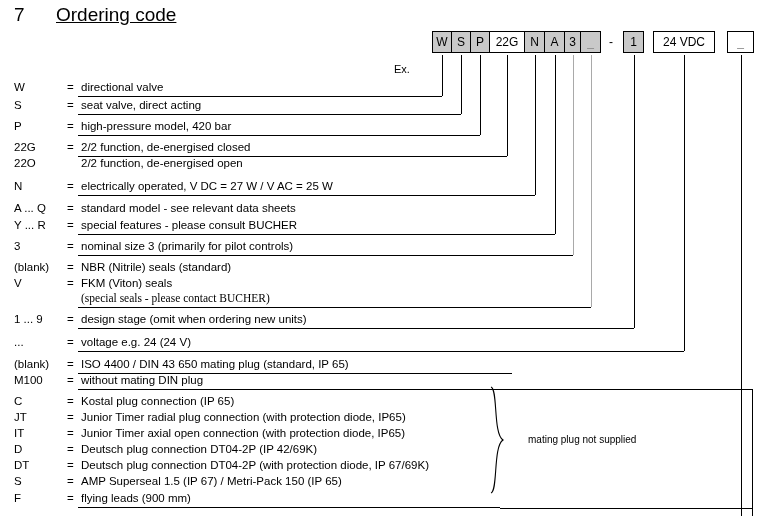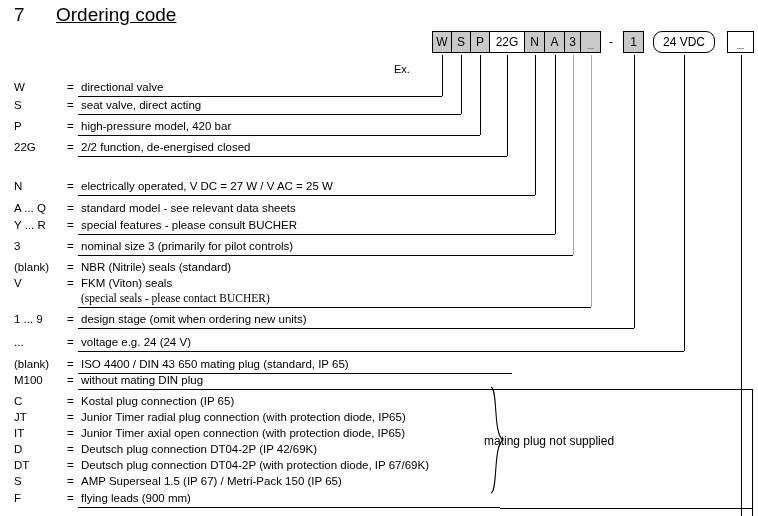--- a/index.html
+++ b/index.html
@@ -40,21 +40,21 @@
 
   
   .row{position:absolute;left:0;width:758px;height:16px;}
   .key{position:absolute;left:14px;top:0;font-size:11.5px;white-space:nowrap;}
   .eq{position:absolute;left:67px;top:0;font-size:11.5px;}
   .desc{position:absolute;left:81px;top:0;font-size:11.5px;white-space:nowrap;}
   .desc b{font-weight:normal;}
 
   
   #brace{position:absolute;left:487px;top:386px;width:18px;height:108px;}
-  #brace-note{position:absolute;left:484px;top:434px;font-size:12px;}
+  #brace-note{position:absolute;left:528px;top:434px;font-size:10px;}
 </style>
 </head>
 <body>
 
 <div id="heading" class="abs">
   <span class="num">7</span><span class="txt">Ordering code</span>
 </div>
 
 <div id="example-row" class="abs">
   <span id="ex-label">Ex.</span>
@@ -62,21 +62,21 @@
 
 <div class="codebox" style="left: 42px; width: 20px;">W</div>
     <div class="codebox" style="left: 61px; width: 20px;">S</div>
     <div class="codebox" style="left: 80px; width: 20px;">P</div>
     <div class="codebox white" style="left: 99px; width: 36px;">22G</div>
     <div class="codebox" style="left: 134px; width: 21px;">N</div>
     <div class="codebox" style="left: 154px; width: 21px;">A</div>
     <div class="codebox" style="left: 174px; width: 17px;">3</div>
     <div class="codebox blank" style="left: 190px; width: 21px;">_</div>
     <div class="codebox" style="left: 233px; width: 21px;">1</div>
-    <div class="codebox white" style="left: 263px; width: 62px; border-radius: 9px;">24 VDC</div>
+    <div class="codebox white" style="left: 263px; width: 62px;">24 VDC</div>
     <div class="codebox white blank" style="left: 337px; width: 27px;">_</div>
   </div>
 
 <div id="leaders" class="abs" style="left:0;top:0;width:758px;height:516px;">
     <div class="vline" style="left: 442px; top: 55px; height: 41px;"></div>
     <div class="hline" style="left: 78px; top: 96px; width: 364px;"></div>
     <div class="vline" style="left: 461px; top: 55px; height: 59px;"></div>
     <div class="hline" style="left: 78px; top: 114px; width: 383px;"></div>
     <div class="vline" style="left: 480px; top: 55px; height: 80px;"></div>
     <div class="hline" style="left: 78px; top: 135px; width: 402px;"></div>
@@ -119,20 +119,25 @@
     <div class="row" style="top: 120px;">
       <span class="key">P</span>
       <span class="eq">=</span>
       <span class="desc">high-pressure model, 420 bar</span>
     </div>
     <div class="row" style="top: 141px;">
       <span class="key">22G</span>
       <span class="eq">=</span>
       <span class="desc">2/2 function, de-energised closed</span>
     </div>
+    <div class="row" style="top: 157px;">
+      <span class="key">22O</span>
+      <span class="eq"></span>
+      <span class="desc">2/2 function, de-energised  open</span>
+    </div>
     <div class="row" style="top: 180px;">
       <span class="key">N</span>
       <span class="eq">=</span>
       <span class="desc">electrically operated, V DC = 27  W  /  V AC = 25  W</span>
     </div>
     <div class="row" style="top: 202px;">
       <span class="key">A ... Q</span>
       <span class="eq">=</span>
       <span class="desc">standard model - see relevant data sheets</span>
     </div>

